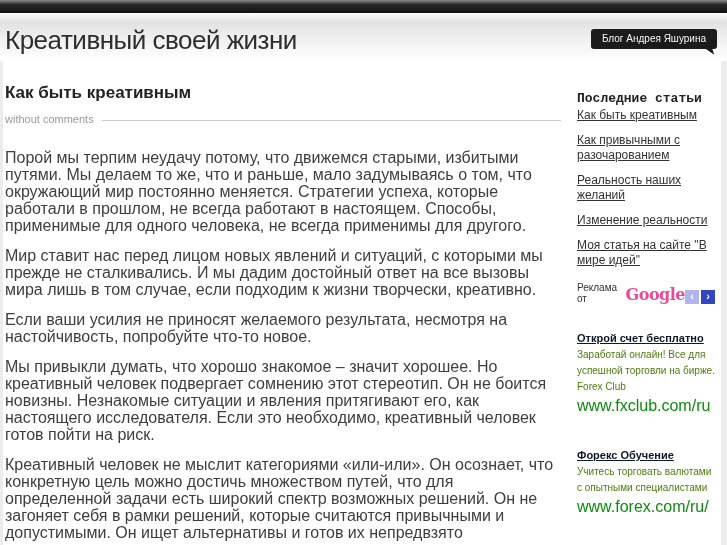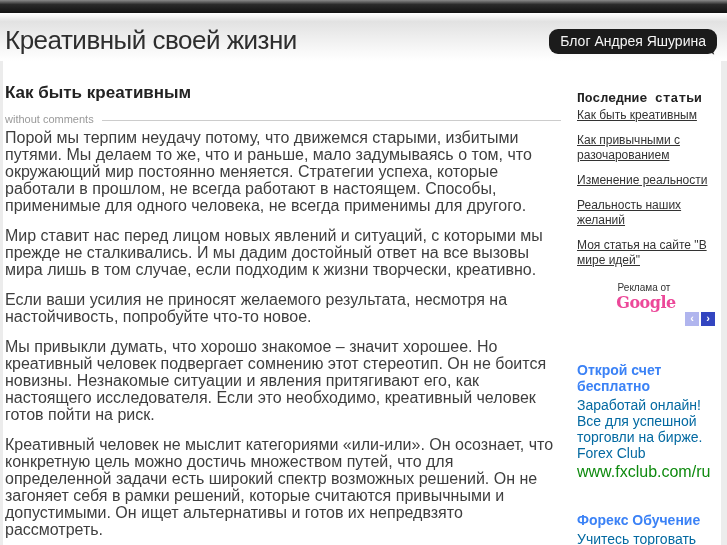--- a/index.html
+++ b/index.html
@@ -28,23 +28,23 @@
     font-weight: 400;
     color: #2e2e2e;
     letter-spacing: -0.5px;
   }
   .badge {
     position: absolute;
     right: 10px;
     top: 16px;
     background: #1b1b1b;
     color: #f5f5f5;
-    font-size: 14px;
+    font-size: 10px;
     padding: 4px 11px 5px;
-    border-radius: 9px;
+    border-radius: 3px;
   }
   .badge-tail {
     position: absolute;
     right: 14px;
     top: 34px;
     width: 0; height: 0;
     border-left: 7px solid transparent;
     border-top: 9px solid #1b1b1b;
     transform: rotate(-18deg);
   }
@@ -60,21 +60,21 @@
   }
   .article-title {
     font-size: 17px;
     font-weight: bold;
     color: #222222;
     margin-bottom: 10px;
   }
   .meta-row {
     display: flex;
     align-items: center;
-    margin-bottom: 4px;
+    margin-bottom: 24px;
   }
   .meta-text {
     font-size: 11px;
     color: #999999;
     white-space: nowrap;
     margin-right: 8px;
   }
   .meta-line {
     flex: 1;
     border-top: 1px solid #cccccc;
@@ -103,23 +103,22 @@
     display: block;
     font-size: 12px;
     line-height: 15px;
     color: #333333;
     text-decoration: underline;
     margin-bottom: 10px;
     cursor: pointer;
   }
   .ads-label-row {
     display: flex;
-    align-items: center;
-    margin: 14px 0 36px;
-    flex-direction: column;
+    align-items: flex-end;
+    margin: 14px 0 24px;
   }
   .ads-label-prefix {
     font-size: 10px;
     color: #333333;
     margin-right: 4px;
   }
   .ads-brand {
     font-family: "DejaVu Serif", serif;
     font-size: 16px;
     font-weight: bold;
@@ -140,30 +139,31 @@
     text-align: center;
     cursor: pointer;
     user-select: none;
   }
   .ads-nav-prev { background: #b0b5ee; }
   .ads-nav-next { background: #3345c0; }
   .ad { margin-bottom: 30px; }
   .ad-2 { margin-bottom: 18px; }
   .ad-title {
     display: inline-block;
-    font-size: 14px;
-    font-weight: bold;
-    color: #3b82f6;
+    font-size: 11px;
+    font-weight: bold;
+    color: #0f172a;
+    text-decoration: underline;
     margin-bottom: 3px;
     cursor: pointer;
   }
   .ad-body {
-    font-size: 14px;
+    font-size: 10px;
     line-height: 16px;
-    color: #0369a1;
+    color: #4d7c0f;
     margin-bottom: 2px;
   }
   .ad-url {
     font-size: 16px;
     color: #0e8a0e;
     cursor: pointer;
   }
 </style>
 </head>
 <body>
@@ -190,22 +190,22 @@
     <p class="para">Мы привыкли думать, что хорошо знакомое – значит хорошее. Но креативный человек подвергает сомнению этот стереотип. Он не боится новизны. Незнакомые ситуации и явления притягивают его, как настоящего исследователя. Если это необходимо, креативный человек готов пойти на риск.</p>
     <p class="para">Креативный человек не мыслит категориями «или-или». Он осознает, что конкретную цель можно достичь множеством путей, что для определенной задачи есть широкий спектр возможных решений. Он не загоняет себя в рамки решений, которые считаются привычными и допустимыми. Он ищет альтернативы и готов их непредвзято рассмотреть.</p>
 
   </div>
 
   <div class="sidebar">
     <div class="sb-heading">Последние статьи</div>
 
     <a class="sb-link">Как быть креативным</a>
     <a class="sb-link">Как привычными с разочарованием</a>
+    <a class="sb-link">Реальность наших желаний</a>
     <a class="sb-link">Изменение реальности</a>
-    <a class="sb-link">Реальность наших желаний</a>
     <a class="sb-link">Моя статья на сайте "В мире идей"</a>
 
     <div class="ads-label-row">
       <span class="ads-label-prefix">Реклама от</span>
       <span class="ads-brand">Google</span>
       <span class="ads-nav">
         <span class="ads-nav-btn ads-nav-prev">‹</span>
         <span class="ads-nav-btn ads-nav-next">›</span>
       </span>
     </div>

